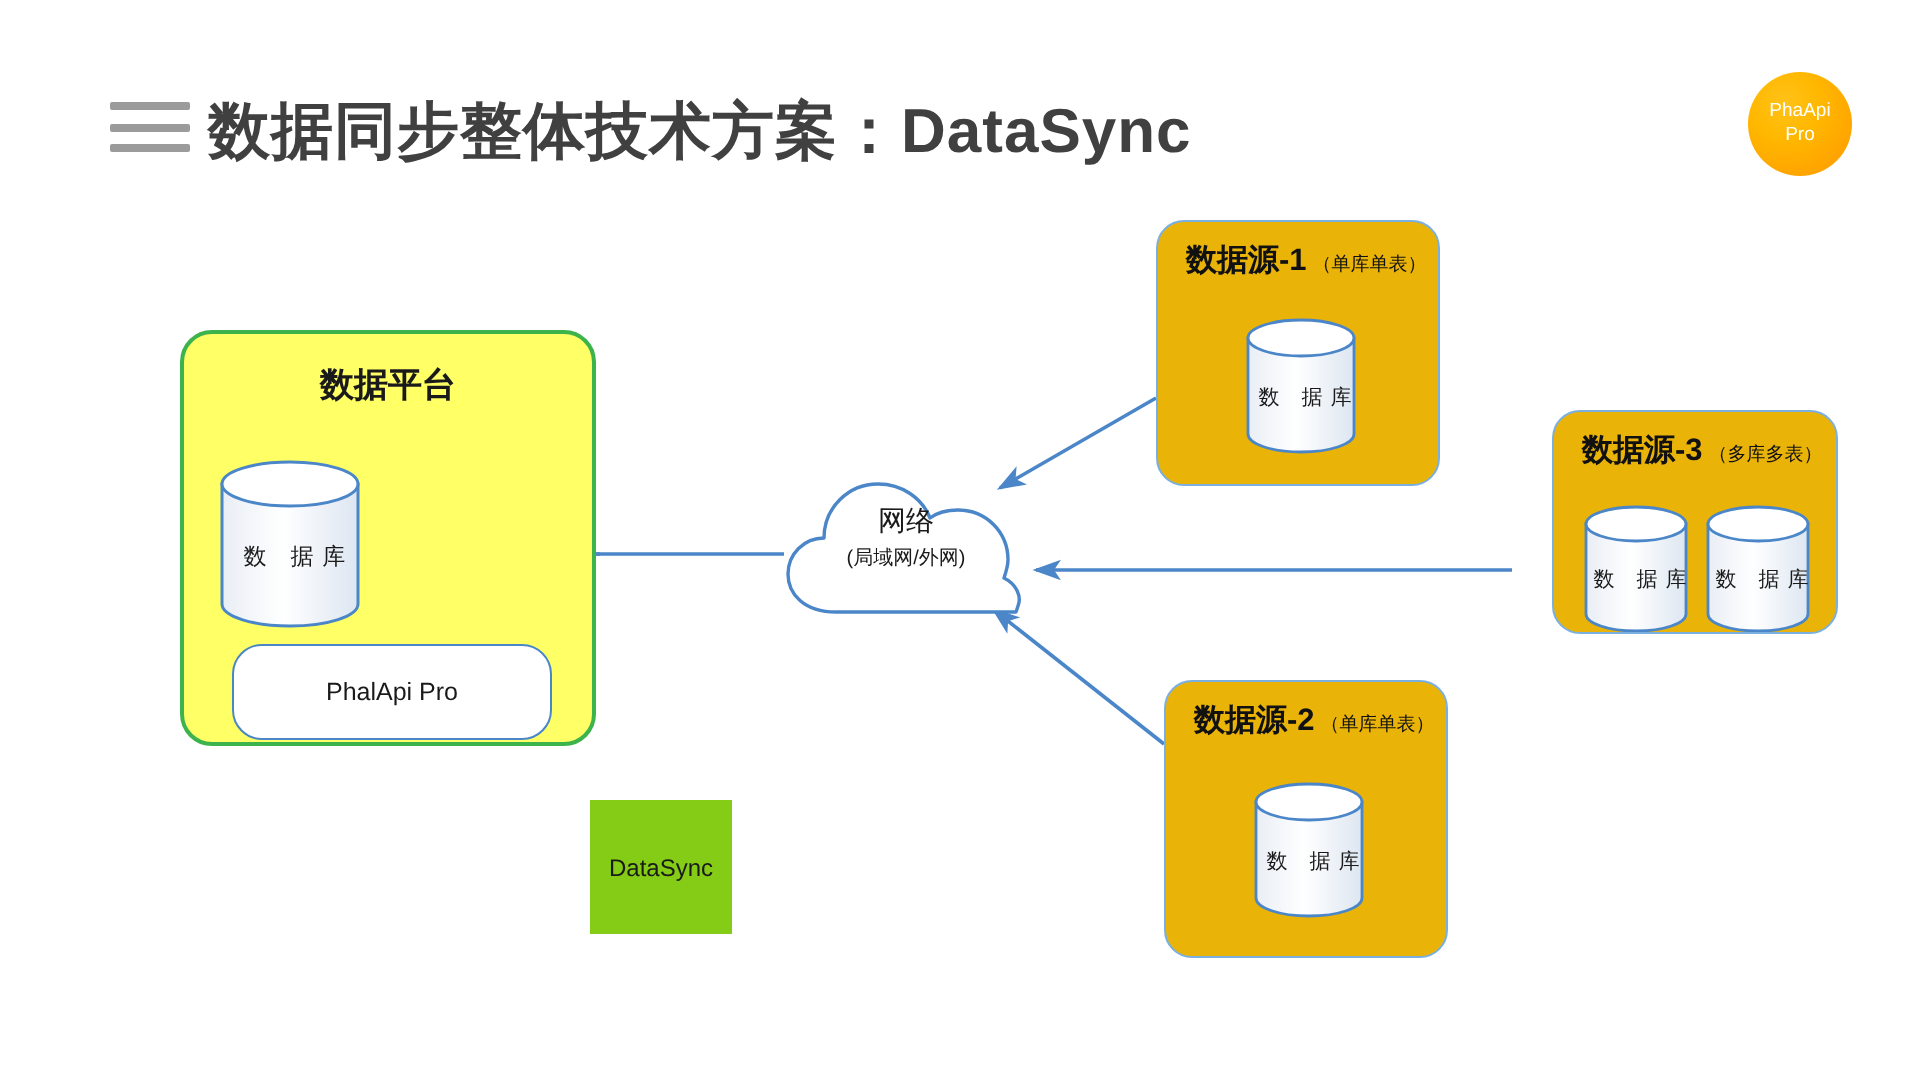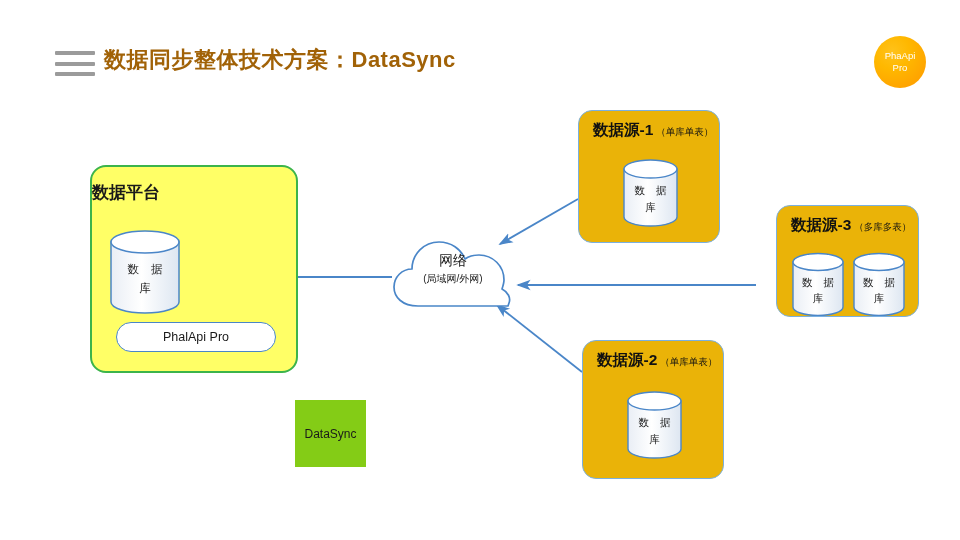--- a/index.html
+++ b/index.html
@@ -17,21 +17,21 @@
     position: absolute; left: 55px; top: 51px;
     width: 40px; height: 25px;
     display: flex; flex-direction: column; justify-content: space-between;
   }
   #hamburger span {
     display: block; height: 4px; width: 100%;
     background: #9b9b9b; border-radius: 1px;
   }
   #page-title {
     position: absolute; left: 104px; top: 45px;
-    font-size: 22px; font-weight: bold; color: #a16207;
+    font-size: 31px; font-weight: bold; color: #404040;
     letter-spacing: .5px; white-space: nowrap;
   }
 
   
   #logo {
     position: absolute; left: 874px; top: 36px;
     width: 52px; height: 52px; border-radius: 50%;
     background: radial-gradient(circle at 35% 30%, #ffc21a 0%, #ffb800 35%, #ffa400 75%, #ff9b00 100%);
     display: flex; flex-direction: column;
     align-items: center; justify-content: center;
@@ -45,46 +45,46 @@
   
   #platform {
     position: absolute; left: 90px; top: 165px;
     width: 208px; height: 208px;
     background: #ffff66;
     border: 2px solid #3cb44b;
     border-radius: 16px;
   }
   #platform-title {
     position: absolute; left: 0; top: 14px; width: 100%;
-    text-align: left; font-size: 17px; font-weight: bold; color: #1a1a1a;
+    text-align: center; font-size: 17px; font-weight: bold; color: #1a1a1a;
   }
   #phalapi-pill {
     position: absolute; left: 24px; top: 155px;
-    width: 160px; height: 30px;
+    width: 160px; height: 48px;
     background: #ffffff;
     border: 1.4px solid #4a86c8;
     border-radius: 15px;
     display: flex; align-items: center; justify-content: center;
     font-size: 12.5px; color: #1a1a1a;
   }
   #datasync {
     position: absolute; left: 203px; top: 233px;
     width: 71px; height: 67px;
     background: #84cc16;
     display: flex; align-items: center; justify-content: center;
     font-size: 12px; color: #1a1a1a;
   }
 
   
   .cyl { position: absolute; }
   .cyl svg { position: absolute; left: 0; top: 0; }
   .cyl-label {
     position: absolute; left: 0; width: 100%;
     text-align: center; color: #1a1a1a;
-    display: flex; flex-direction: column; align-items: center; justify-content: center;
+    display: flex; flex-direction: row; align-items: center; justify-content: center;
   }
   .cyl-l1 { letter-spacing: .38em; text-indent: .38em; }
 
   
   #cloud { position: absolute; left: 392px; top: 236px; width: 122px; height: 76px; }
   #cloud svg { position: absolute; left: 0; top: 0; }
   #cloud-labels {
     position: absolute; left: 0; top: 16px; width: 100%;
     text-align: center; color: #1a1a1a;
   }

